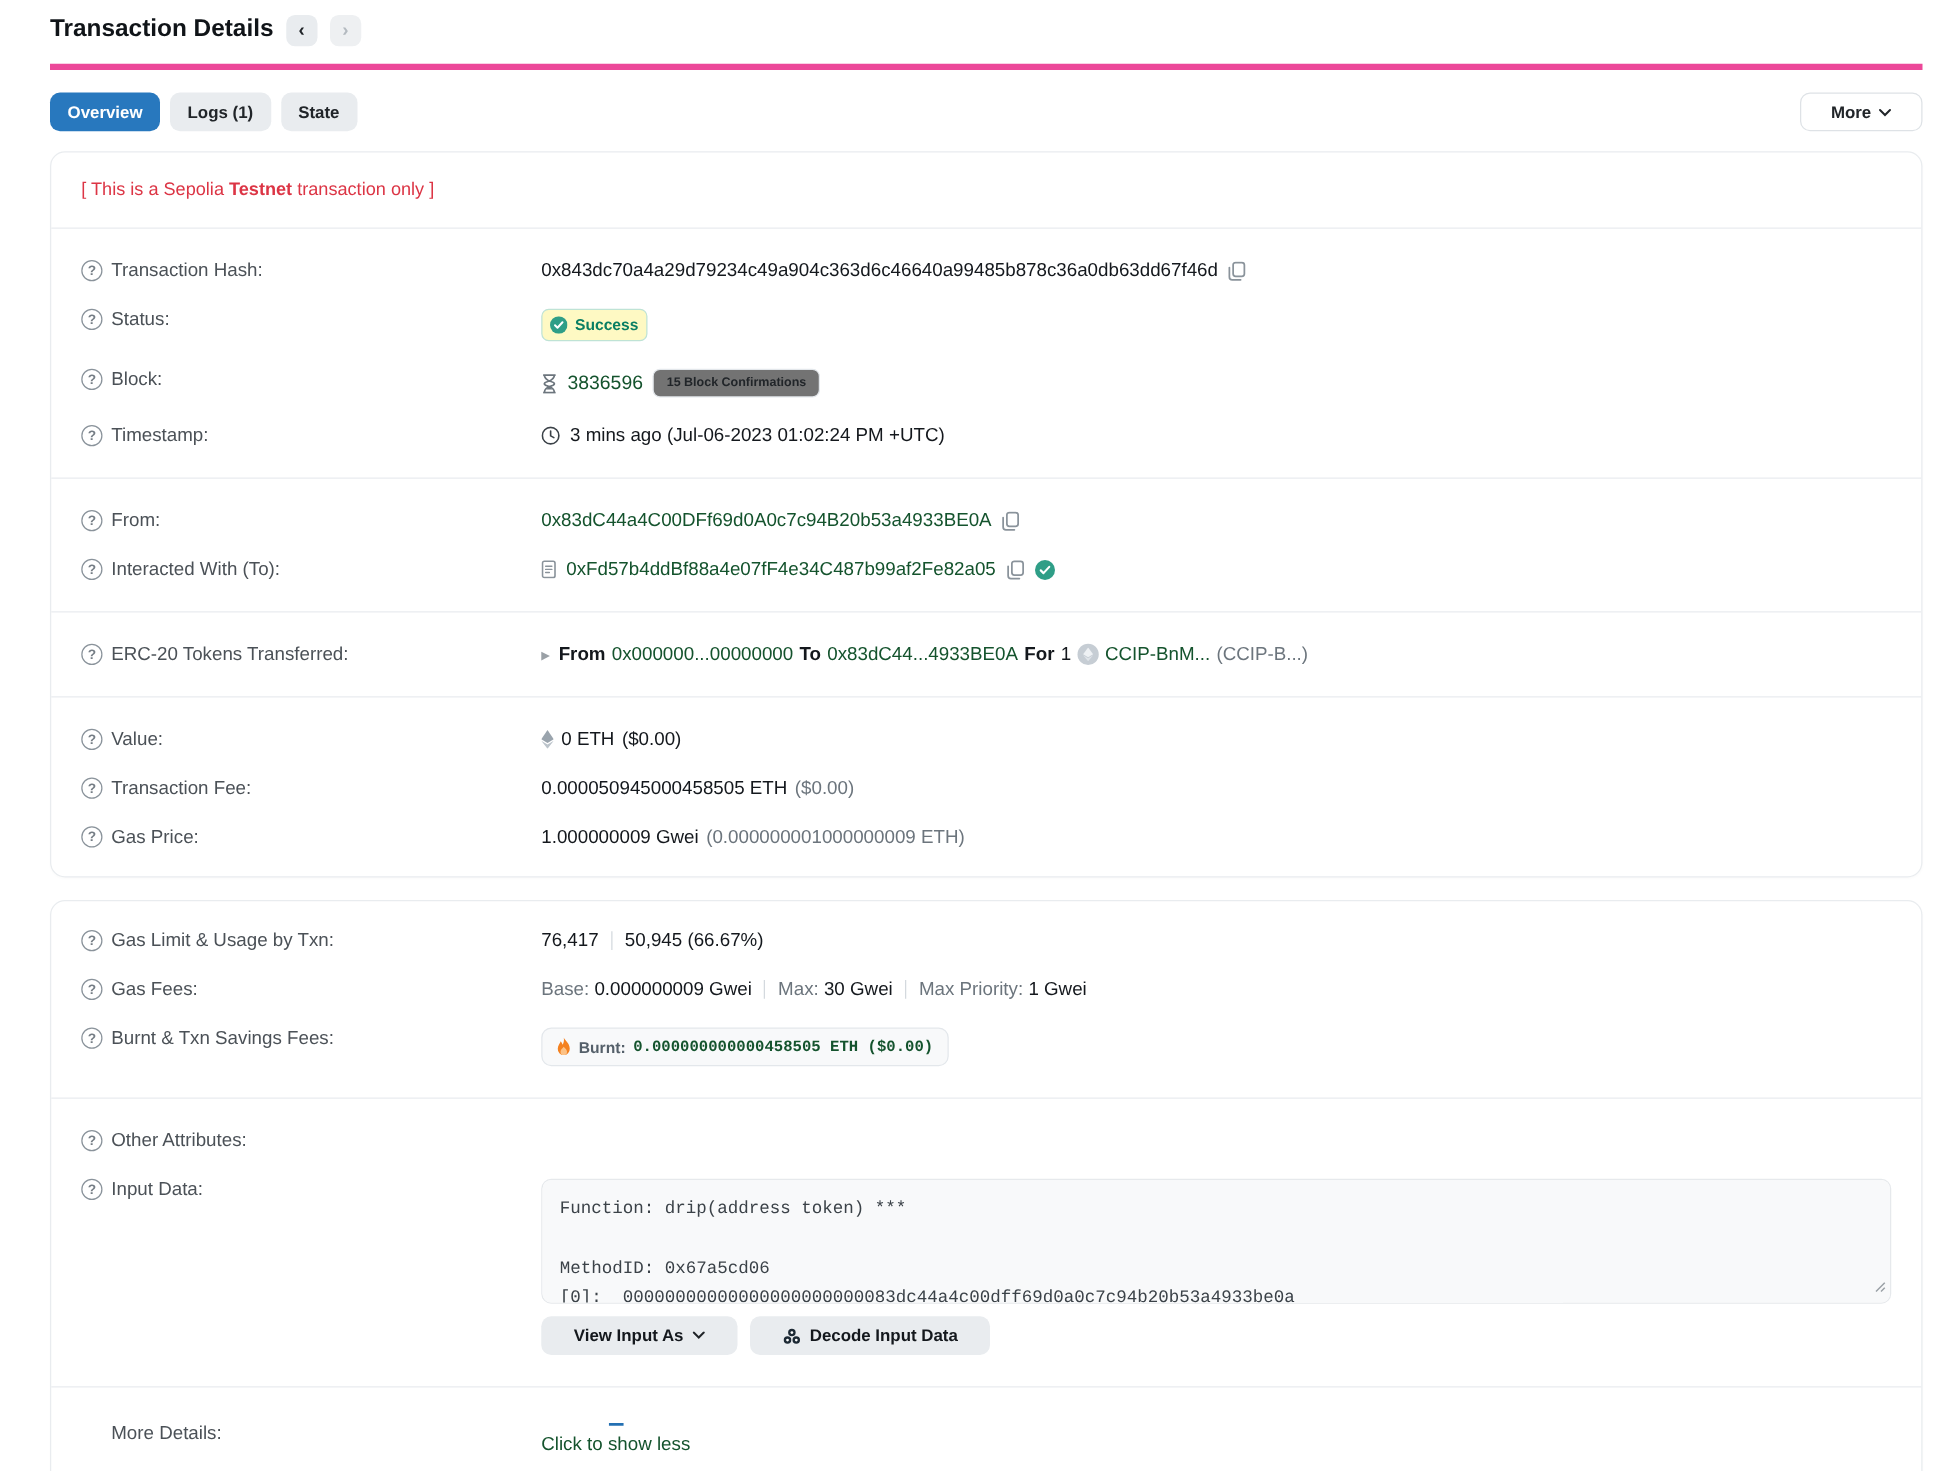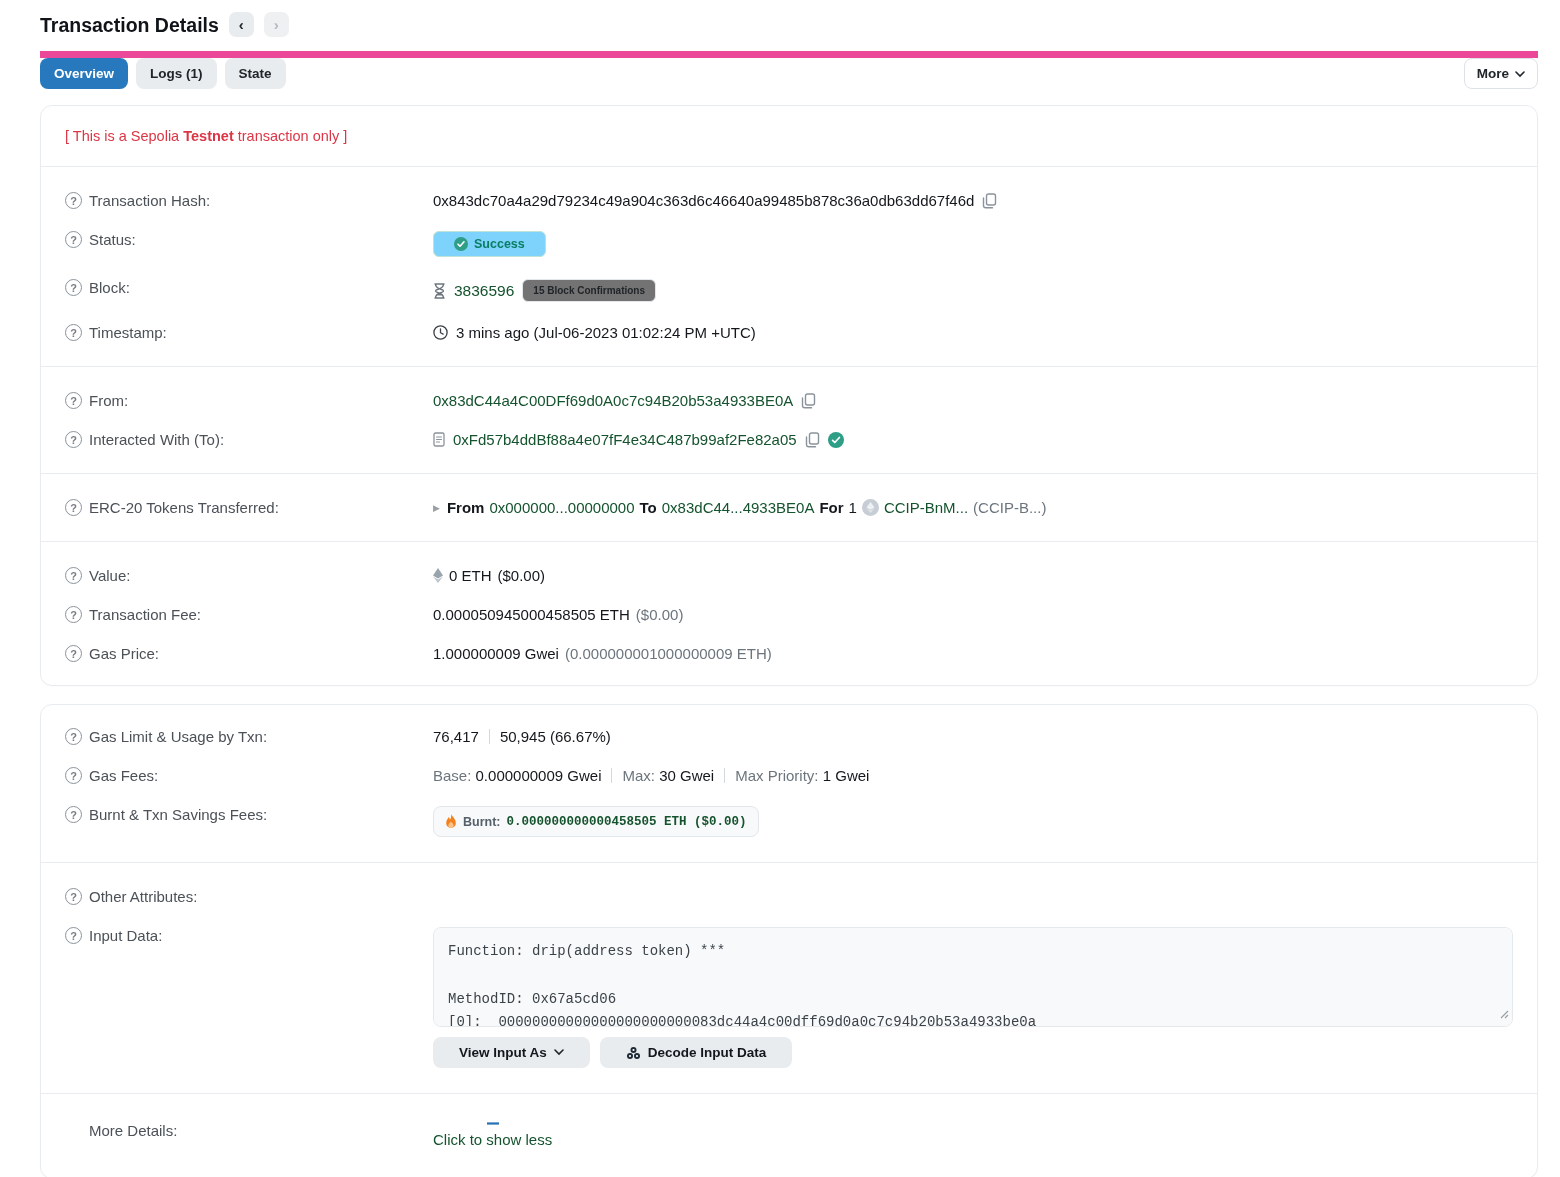--- a/index.html
+++ b/index.html
@@ -1,32 +1,32 @@
 <!DOCTYPE html>
 <html><head>
 <meta charset="utf-8">
 <style>
   * { box-sizing: border-box; margin: 0; padding: 0; }
   html, body { background: #ffffff; font-family: "Liberation Sans", sans-serif; color: #14181d; }
   body { width: 1560px; min-height: 1177px; padding: 0 22px 14px 40px; }
 
   
-  .page-header { display: flex; align-items: flex-end; gap: 10px; padding: 12px 0 14px 0; border-bottom: 7px solid #ec4899; }
+  .page-header { display: flex; align-items: flex-start; gap: 10px; padding: 12px 0 14px 0; border-bottom: 5px solid #ec4899; }
   .page-title { font-size: 19.5px; font-weight: 700; color: #101418; }
   .nav-btn { width: 25px; height: 25px; border: none; border-radius: 7px; background: #e9ecef; color: #212529;
              font-size: 15px; line-height: 1; cursor: pointer; display: flex; align-items: center; justify-content: center; font-weight: 700;}
   .nav-btn.disabled { background: #eef0f2; color: #b4bac0; }
 
   
-  .tabs-row { display: flex; align-items: flex-end; position: relative; }
+  .tabs-row { display: flex; align-items: flex-end; margin-top: 18px; position: relative; }
   .tab { border: none; border-radius: 8px; padding: 8px 14px; margin-right: 8px; font-size: 13.5px; font-weight: 700;
          background: #e9ecef; color: #212529; cursor: pointer; font-family: "Liberation Sans", sans-serif;}
   .tab.active { background: #2878be; color: #ffffff; }
   .more-btn { position: absolute; right: 0; top: 0; background: #fff; border: 1px solid #dee2e6; border-radius: 8px;
-              padding: 7px 12px; font-size: 13.5px; font-weight: 600; color: #212529; cursor: pointer;
+              padding: 7px 24px; font-size: 13.5px; font-weight: 600; color: #212529; cursor: pointer;
               display: flex; align-items: center; gap: 6px; font-family: "Liberation Sans", sans-serif;}
   .more-btn svg { margin-top: 1px; }
 
   
   .card { border: 1px solid #e9ecef; border-radius: 12px; padding: 6px 24px; margin-top: 16px; background: #fff;
           box-shadow: 0 1px 2px rgba(16,24,32,.02); }
 
   .warning { color: #dc3545; font-size: 14.5px; padding: 16px 0 14px 0; }
   .warning b { font-weight: 700; }
 
@@ -41,22 +41,22 @@
            font-size: 11px; font-weight: 700; display: inline-flex; align-items: center; justify-content: center; flex-shrink: 0; }
 
   a.link { color: #14532d; text-decoration: none; cursor: pointer; }
   .muted { color: #6c757d; }
   .sep { width: 1px; height: 15px; background: #d4d9de; display: inline-block; margin: 0 10px; }
 
   .icon-btn { background: none; border: none; cursor: pointer; color: #8a939b; display: inline-flex; padding: 0; }
   .inline-icon { display: inline-flex; color: #6c757d; flex-shrink: 0; }
 
   
-  .badge-success { display: inline-flex; align-items: center; gap: 6px; background: #7dd3fc; border: 1px solid #bfe3d5;
-                   color: #0a7e63; border-radius: 6px; padding: 5px 20px; font-size: 12.5px; font-weight: 600; }
+  .badge-success { display: inline-flex; align-items: center; gap: 6px; background: #fef9c3; border: 1px solid #bfe3d5;
+                   color: #0a7e63; border-radius: 6px; padding: 5px 6px; font-size: 12.5px; font-weight: 600; }
   .badge-gray { display: inline-flex; align-items: center; gap: 5px; background: #737373; border: 1px solid #e3e7eb;
                 border-radius: 6px; padding: 5px 10px; font-size: 10px; font-weight: 700; color: #212529; }
   .badge-pill { display: inline-flex; align-items: center; gap: 6px; background: #f8f9fa; border: 1px solid #e3e7eb;
                 border-radius: 8px; padding: 7px 11px; font-size: 12.5px; }
   .badge-pill .b-label { color: #55606a; font-weight: 600; }
   .badge-pill .b-value { color: #14532d; font-weight: 700; font-family: Liberation Mono, monospace; }
 
   .token-circle { width: 17px; height: 17px; border-radius: 50%; background: #c6cdd4; display: inline-flex;
                   align-items: center; justify-content: center; flex-shrink: 0; }
 

